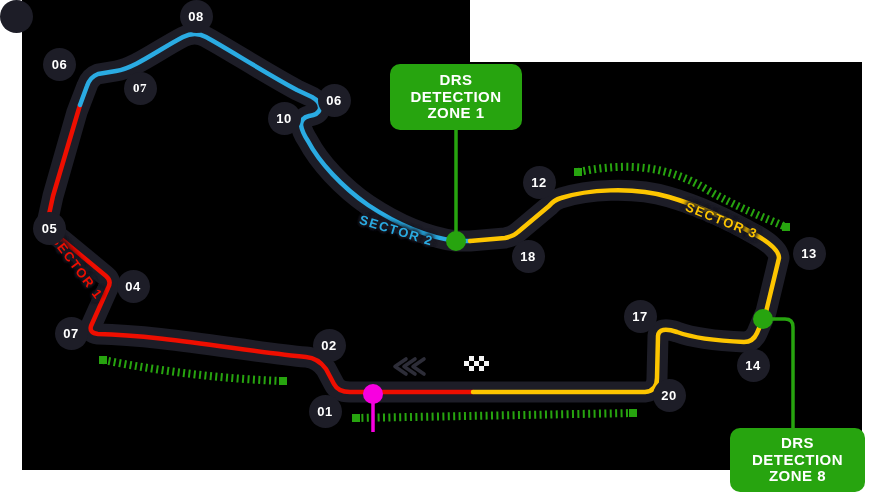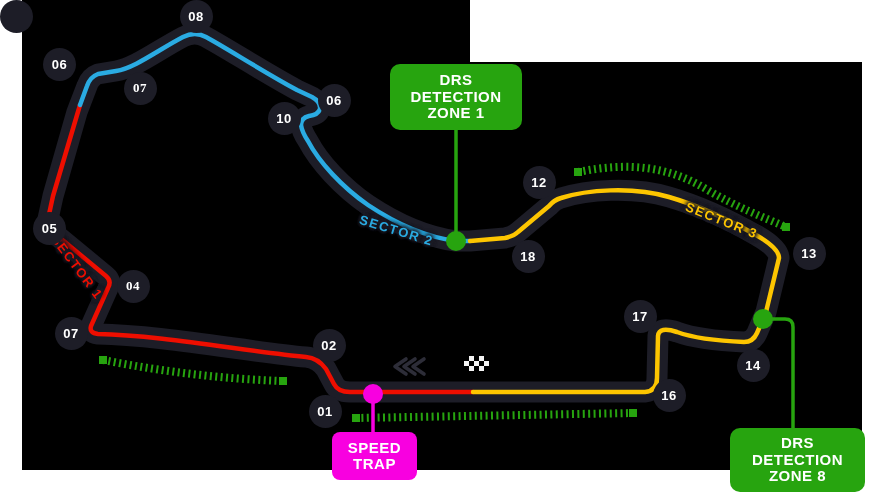--- a/index.html
+++ b/index.html
@@ -144,21 +144,21 @@
   <div id="turn-layer">
       <div class="turn" style="left: 308.5px; top: 394.5px;">
     <span>01</span>
   </div>
       <div class="turn" style="left: 312.5px; top: 328.5px;">
     <span>02</span>
   </div>
       <div class="turn" style="left: 54.5px; top: 316.5px;">
     <span>07</span>
   </div>
-      <div class="turn" style="left: 116.5px; top: 269.5px; font-family: Liberation Serif, serif;">
+      <div class="turn" style="left: 116.5px; top: 269.5px;">
     <span>04</span>
   </div>
       <div class="turn" style="left: 33px; top: 211.5px;">
     <span>05</span>
   </div>
       <div class="turn" style="left: 43px; top: 47.5px;">
     <span>06</span>
   </div>
       <div class="turn" style="left: 123.5px; top: 71.5px; font-family: Liberation Serif, serif;">
     <span>07</span>
@@ -181,34 +181,30 @@
       <div class="turn" style="left: 792.5px; top: 236.5px;">
     <span>13</span>
   </div>
       <div class="turn" style="left: 736.5px; top: 348.5px;">
     <span>14</span>
   </div>
       <div class="turn" style="left: 623.5px; top: 299.5px;">
     <span>17</span>
   </div>
       <div class="turn" style="left: 652.5px; top: 378.5px;">
-    <span>16</span>
+    <span>20</span>
   </div>
     </div>
   <div class="turn" id="turn-template" hidden="">
     <span></span>
   </div>
 
   <div id="drs-box-1" class="callout">
     <span>DRS</span>
     <span>DETECTION</span>
     <span>ZONE 1</span>
   </div>
   <div id="drs-box-2" class="callout">
     <span>DRS</span>
     <span>DETECTION</span>
     <span>ZONE 8</span>
   </div>
-  <div id="speed-trap-box" class="callout">
-    <span>SPEED</span>
-    <span>TRAP</span>
-  </div>
 </div>
 
 </body></html>

